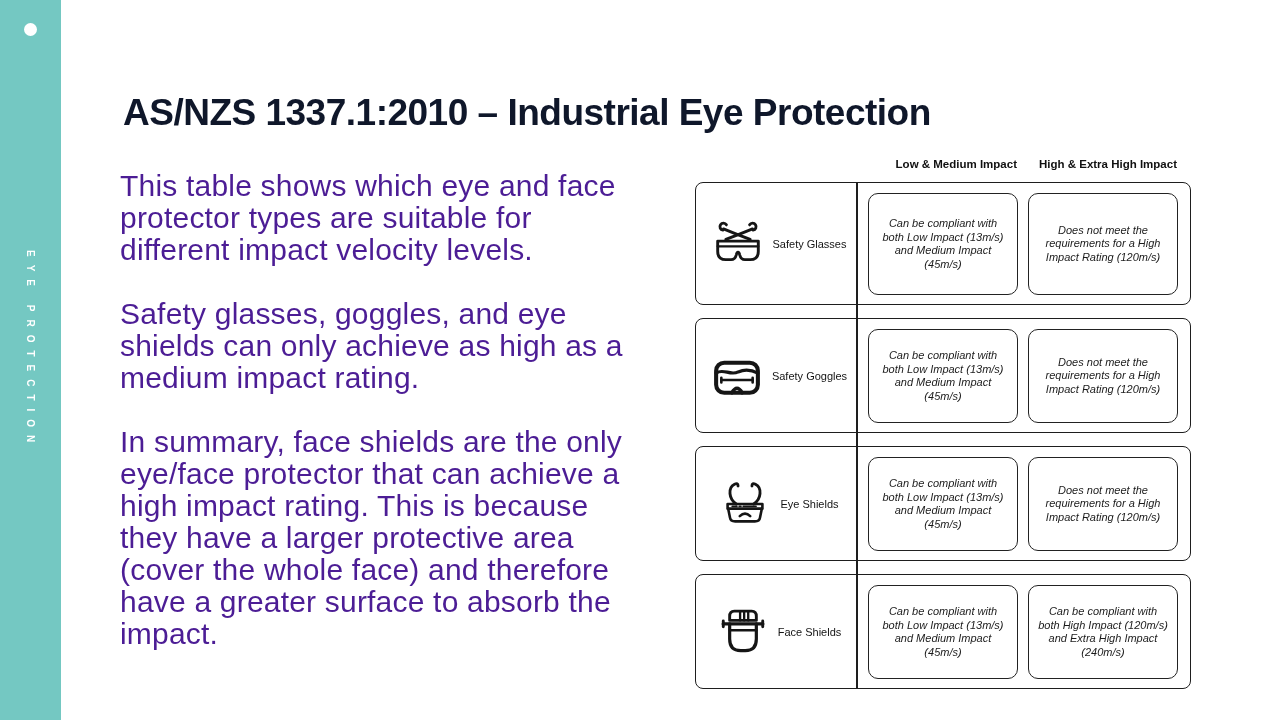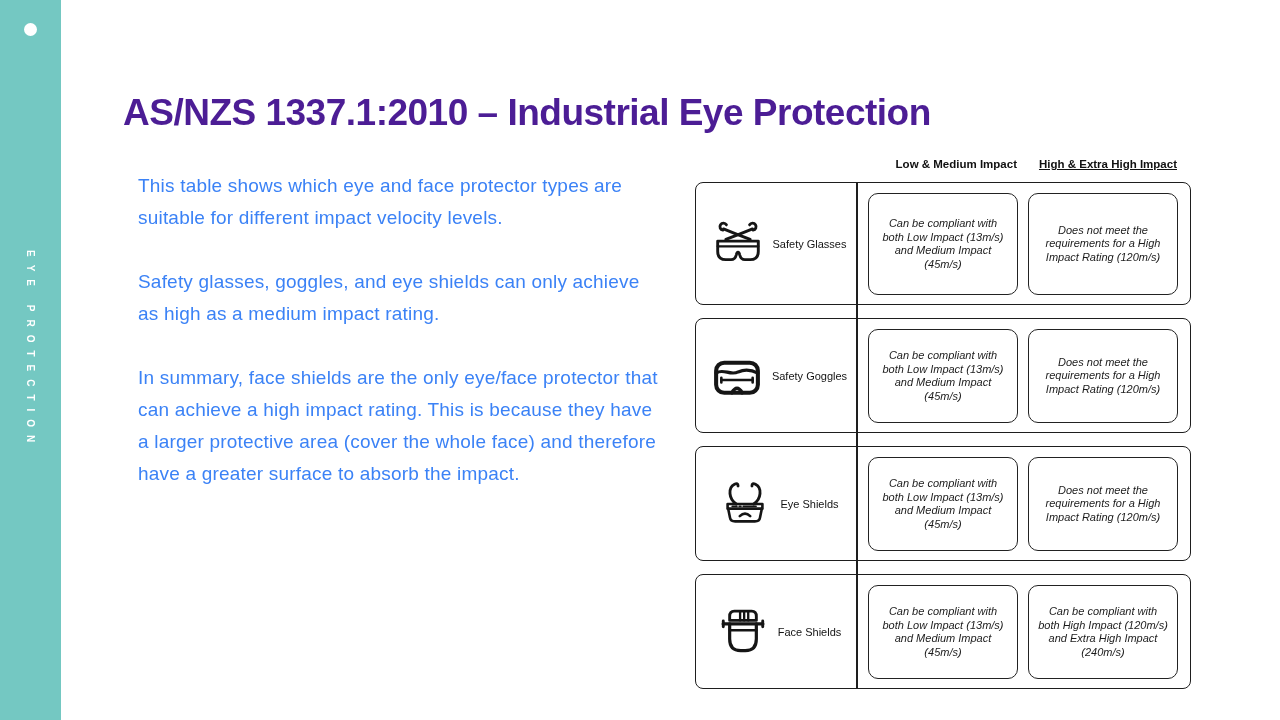--- a/index.html
+++ b/index.html
@@ -11,31 +11,31 @@
   .sidebar { position:absolute; left:0; top:0; width:61px; height:720px; background:#74c8c2; }
   .sidebar .dot { position:absolute; left:24px; top:23px; width:13px; height:13px; border-radius:50%; background:#ffffff; }
   .sidebar .vtext {
     position:absolute; top:250px; left:50%; transform:translateX(-50%);
     writing-mode:vertical-rl; white-space:nowrap;
     color:#ffffff; font-size:10px; font-weight:700; letter-spacing:8px;
   }
   
   .title {
     position:absolute; left:123px; top:92px; margin:0;
-    font-size:37px; font-weight:700; letter-spacing:-0.5px; color:#4c1d95; white-space:nowrap;
+    font-size:37px; font-weight:700; letter-spacing:-0.5px; color:#0f172a; white-space:nowrap;
   }
   
-  .intro { position:absolute; left:138px; top:170px; width:522px; color:#3b82f6; font-size:19px; line-height:32px; letter-spacing:0.2px; }
+  .intro { position:absolute; left:120px; top:170px; width:522px; color:#4c1d95; font-size:30px; line-height:32px; letter-spacing:0.2px; }
   .intro p { margin:0 0 32px 0; }
   
   .table-wrap { position:absolute; left:695px; top:158px; width:496px; }
   .col-headers { position:relative; height:24px; }
   .col-header { position:absolute; top:0; text-align:right; font-weight:700; font-size:11.5px; color:#111111; }
   .col-header.h1 { left:173px; width:149px; }
-  .col-header.h2 { left:332px; width:150px;text-decoration:underline; }
+  .col-header.h2 { left:332px; width:150px; }
   .rows { position:relative; display:flex; flex-direction:column; gap:13px; }
   .vline { position:absolute; left:161px; top:0; bottom:0; width:2px; background:#1e1e1e; z-index:3; }
   .trow {
     position:relative; height:115px; box-sizing:border-box;
     border:1.6px solid #1e1e1e; border-radius:8px; background:#ffffff; display:flex;
   }
   .trow.first { height:123px; }
   .icon-cell { flex:0 0 161px; width:161px; display:flex; flex-direction:row; align-items:center; justify-content:center; gap:4px; }
   .icon-cell svg { width:62px; height:58px; display:block; }
   .icon-label { font-size:11px; color:#141414; }

